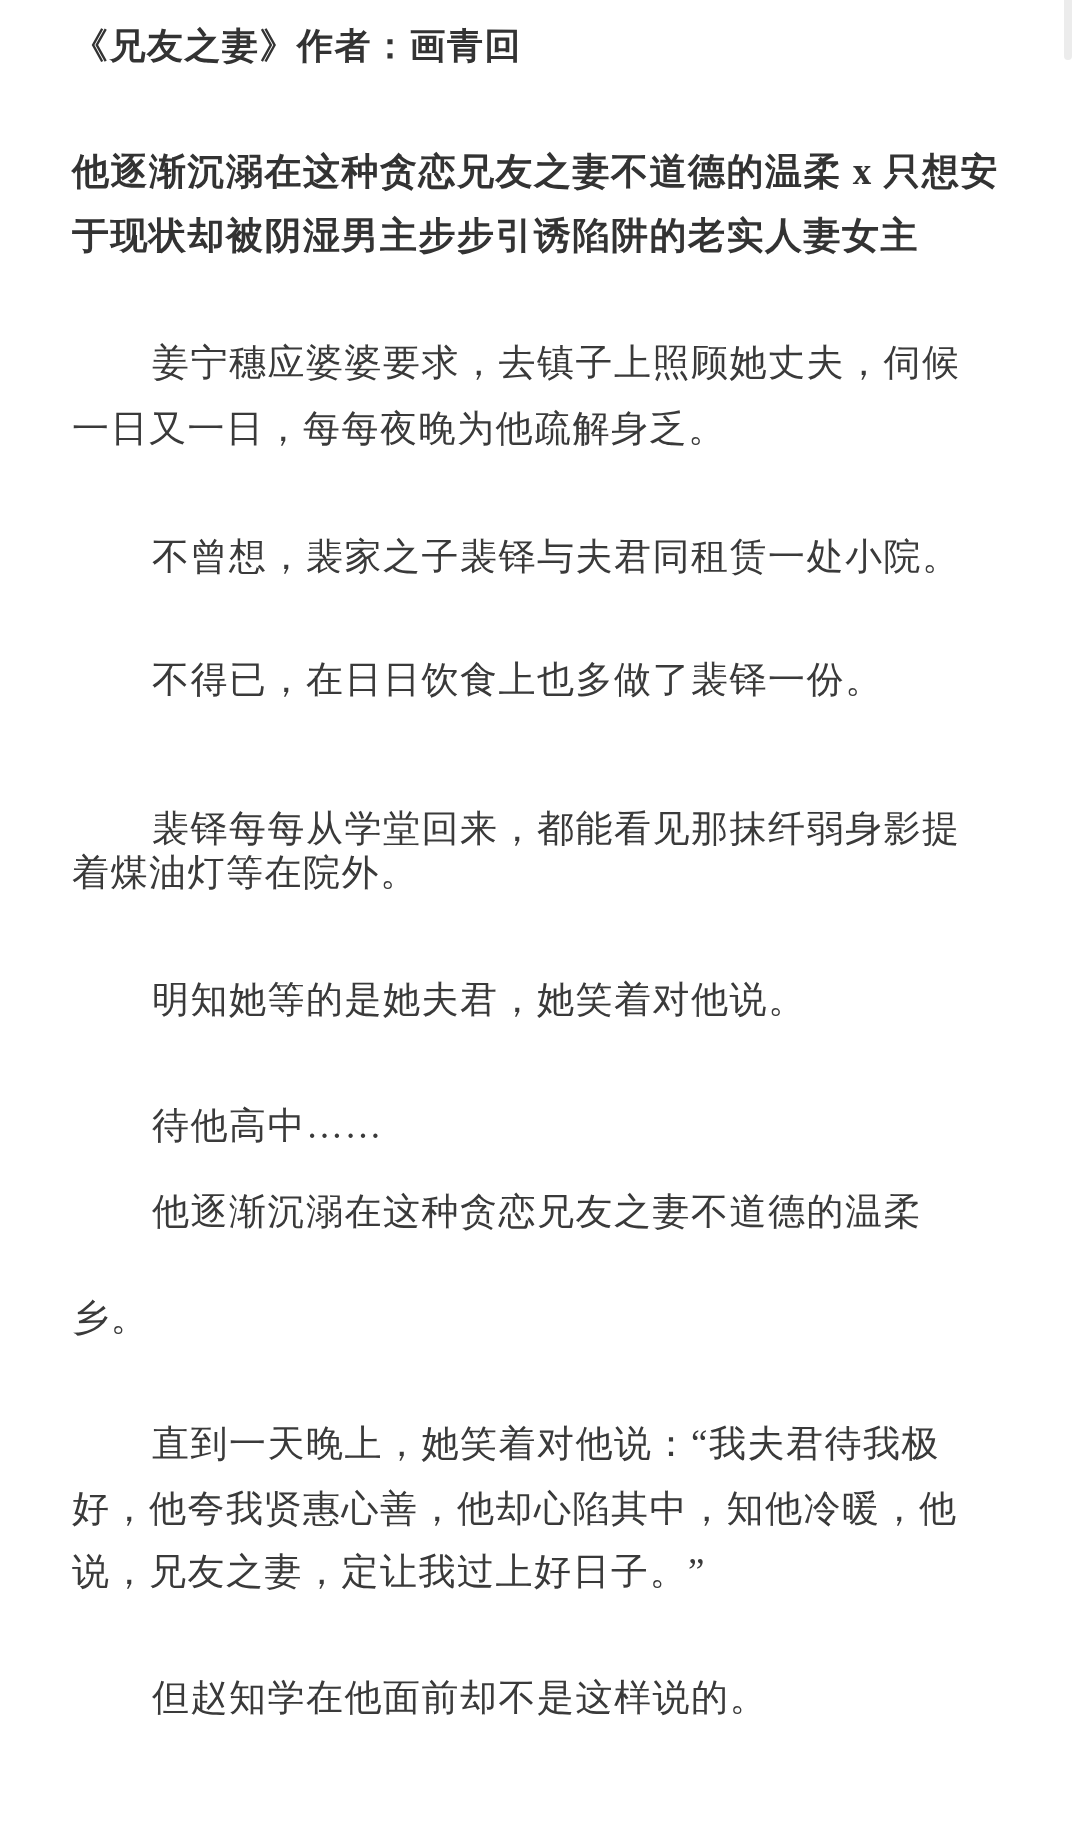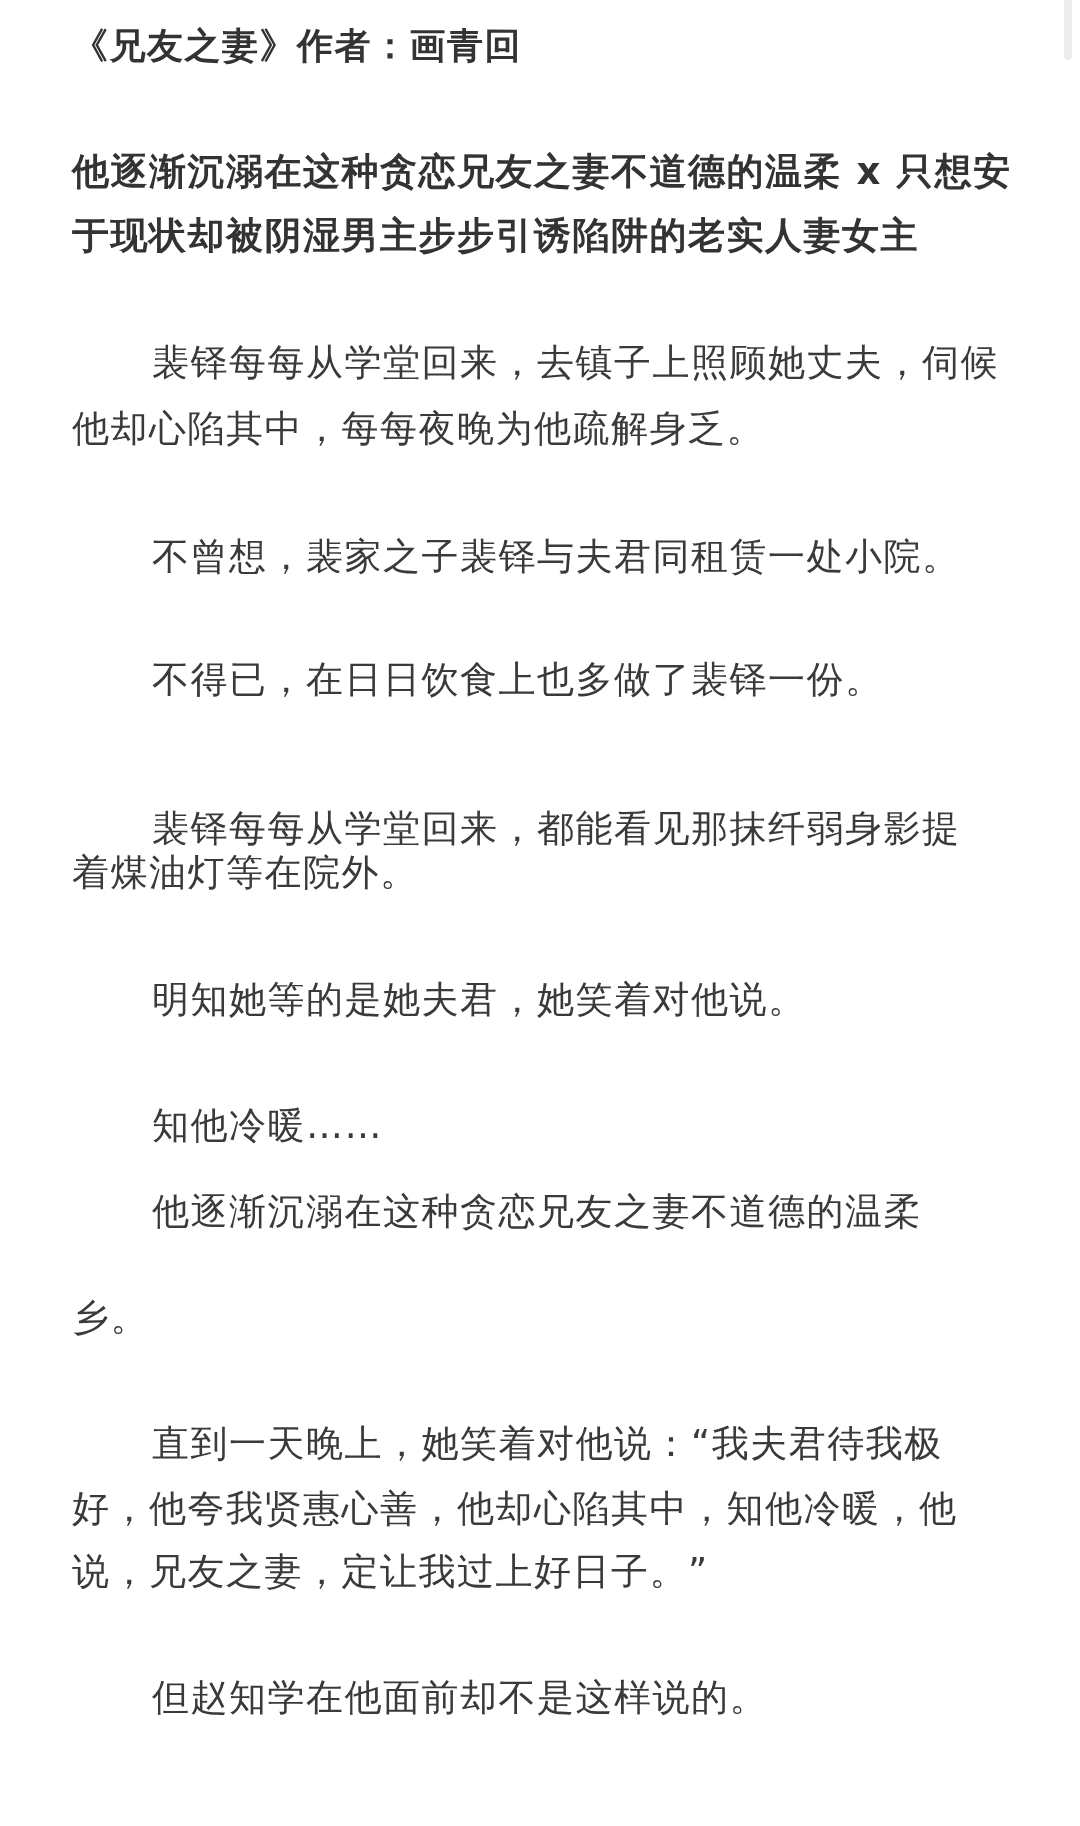--- a/index.html
+++ b/index.html
@@ -23,20 +23,21 @@
     }
     .line {
       position: absolute;
       left: 0;
       white-space: nowrap;
       font-size: 37px;
       line-height: 50px;
       height: 50px;
       letter-spacing: 1.5px;
       transform: translateY(-25px);
+      font-family: Liberation Serif, serif;
     }
     .bold {
       font-weight: bold;
       color: #333333;
     }
     .indent {
       left: 80px;
     }
     .title {
       font-size: 36px;
@@ -53,33 +54,33 @@
   </style>
 </head>
 <body>
 
 <div class="article">
   <div class="line bold title" style="top:46px">《兄友之妻》作者：画青回</div>
 
   <div class="line bold" style="top:172px">他逐渐沉溺在这种贪恋兄友之妻不道德的温柔 x 只想安</div>
   <div class="line bold" style="top:236px">于现状却被阴湿男主步步引诱陷阱的老实人妻女主</div>
 
-  <div class="line indent" style="top:363px">裴铎每每从学堂回来，去镇子上照顾她丈夫，伺候</div>
-  <div class="line" style="top:429px">他却心陷其中，每每夜晚为他疏解身乏。</div>
+  <div class="line indent" style="top:363px">姜宁穗应婆婆要求，去镇子上照顾她丈夫，伺候</div>
+  <div class="line" style="top:429px">一日又一日，每每夜晚为他疏解身乏。</div>
 
   <div class="line indent" style="top:557px">不曾想，裴家之子裴铎与夫君同租赁一处小院。</div>
 
   <div class="line indent" style="top:680px">不得已，在日日饮食上也多做了裴铎一份。</div>
 
   <div class="line indent" style="top:829px">裴铎每每从学堂回来，都能看见那抹纤弱身影提</div>
   <div class="line" style="top:873px">着煤油灯等在院外。</div>
 
   <div class="line indent" style="top:1000px">明知她等的是她夫君，她笑着对他说。</div>
 
-  <div class="line indent" style="top:1126px">知他冷暖……</div>
+  <div class="line indent" style="top:1126px">待他高中……</div>
 
   <div class="line indent" style="top:1212px">他逐渐沉溺在这种贪恋兄友之妻不道德的温柔</div>
   <div class="line" style="top:1318px">乡。</div>
 
   <div class="line indent" style="top:1444px">直到一天晚上，她笑着对他说：“我夫君待我极</div>
   <div class="line" style="top:1509px">好，他夸我贤惠心善，他却心陷其中，知他冷暖，他</div>
   <div class="line" style="top:1572px">说，兄友之妻，定让我过上好日子。”</div>
 
   <div class="line indent" style="top:1698px">但赵知学在他面前却不是这样说的。</div>
 </div>

